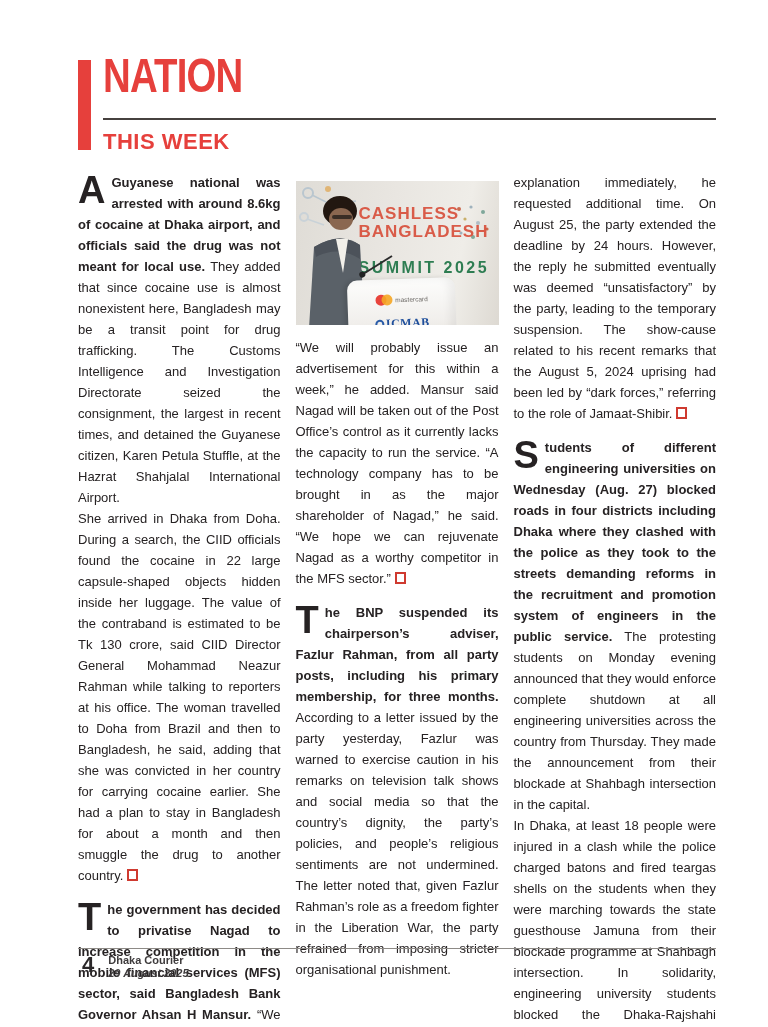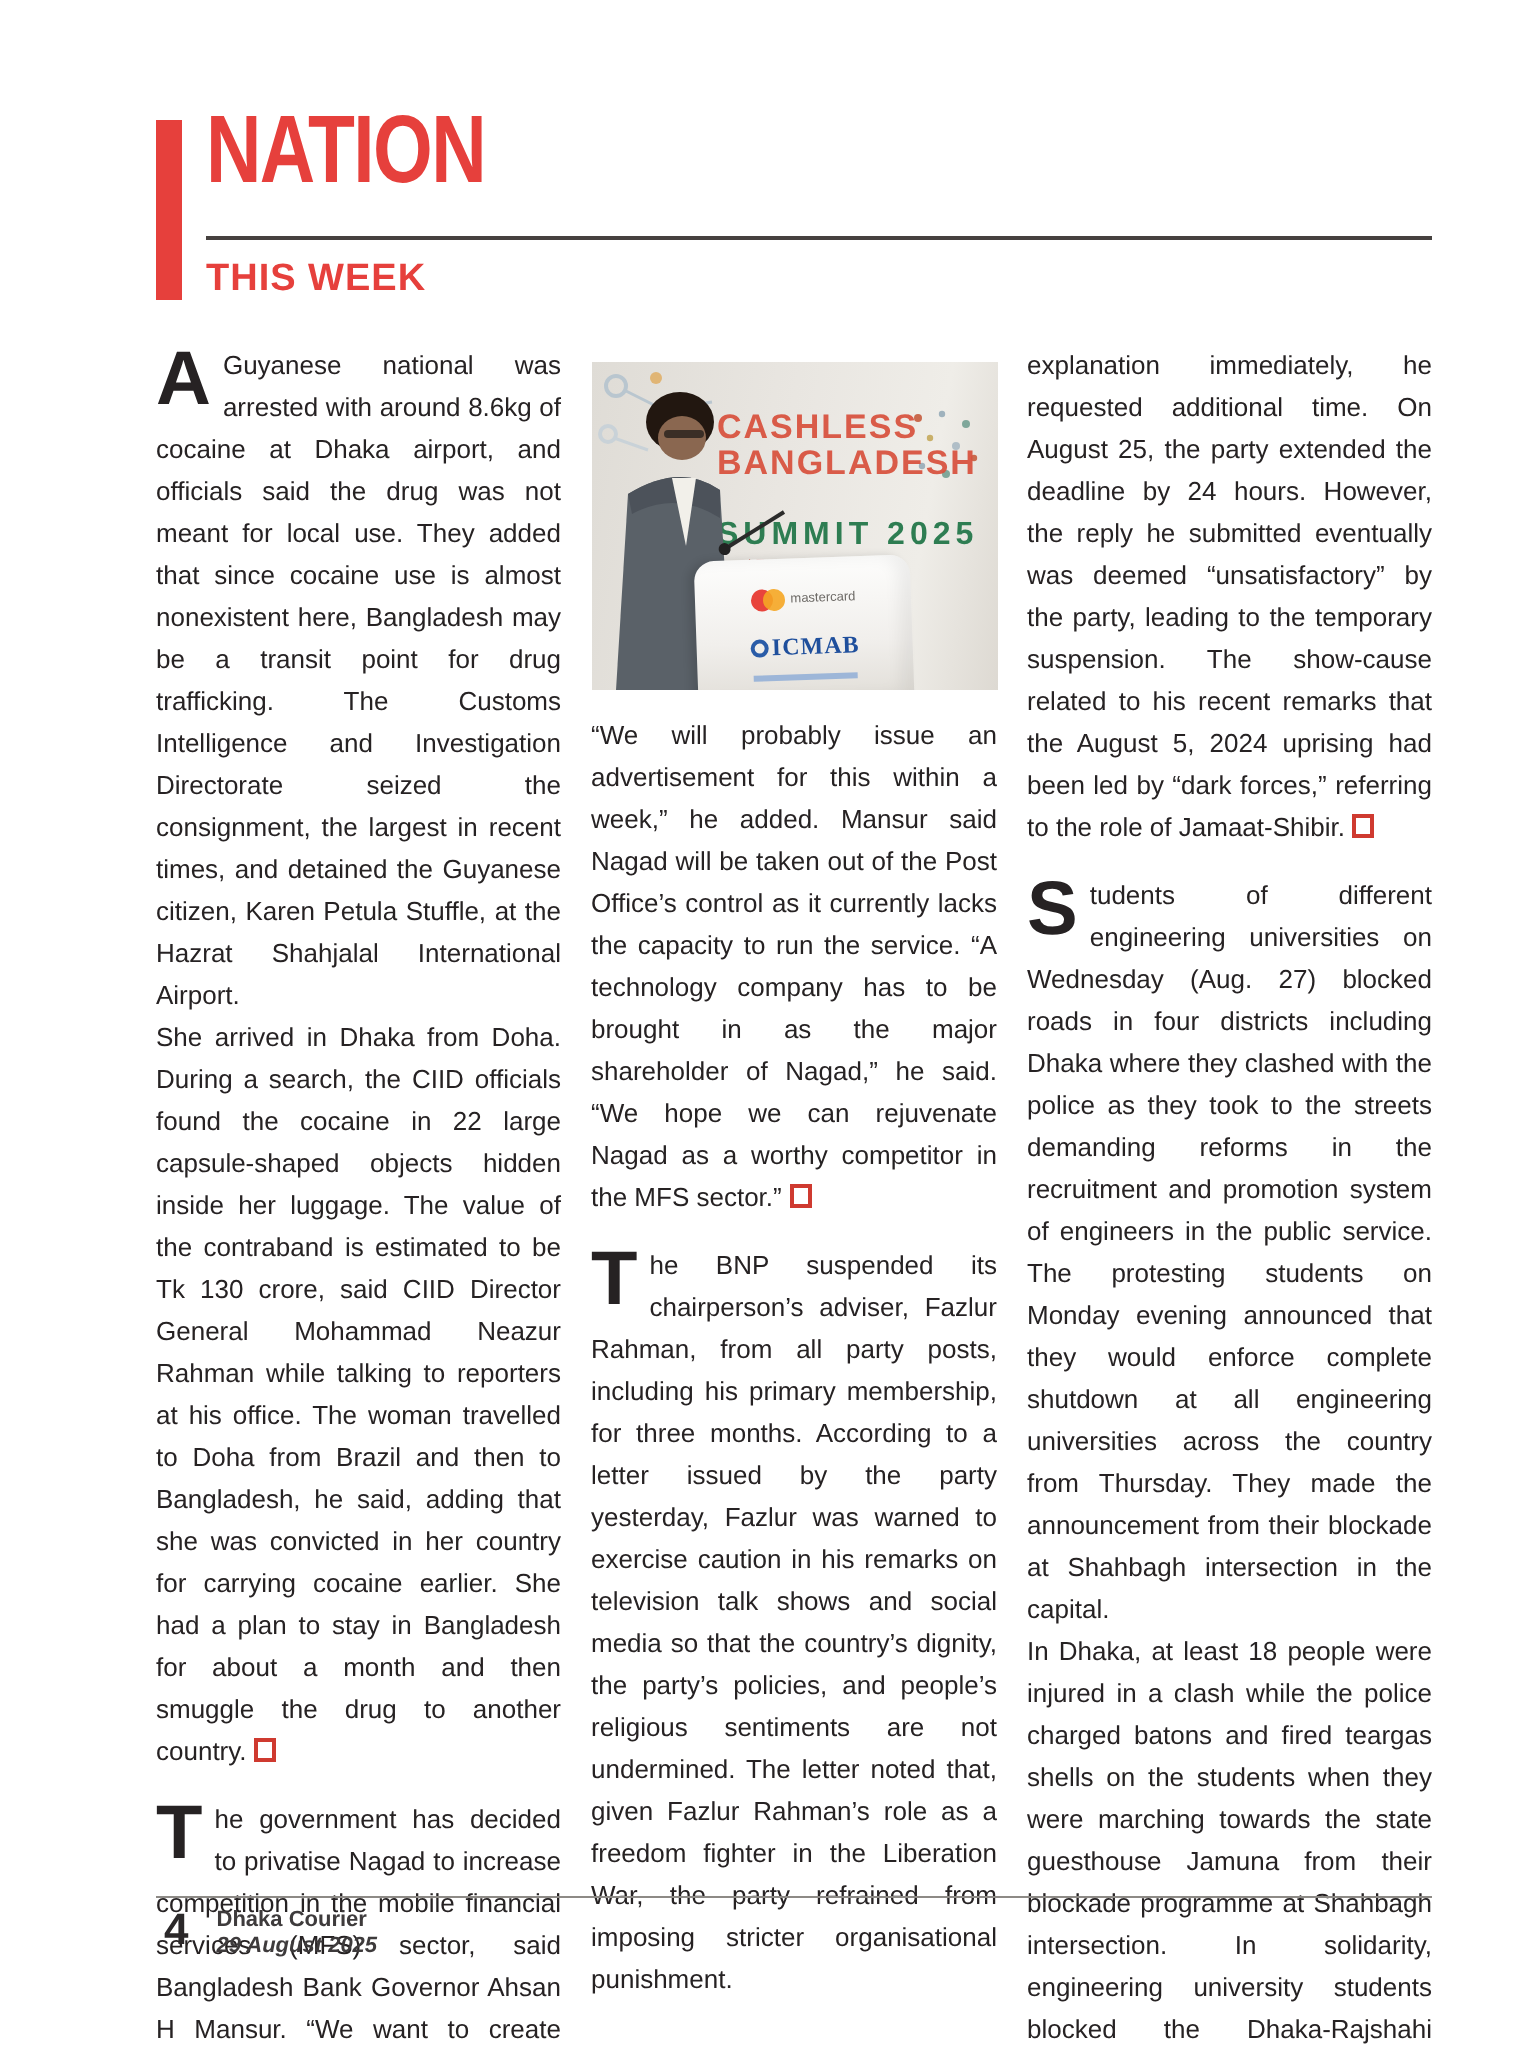--- a/index.html
+++ b/index.html
@@ -5,36 +5,36 @@
   html,body{margin:0;padding:0;background:#ffffff;}
   .page{position:relative;width:768px;height:1027px;background:#ffffff;overflow:hidden;
         font-family:"Liberation Sans",sans-serif;color:#262223;border-radius:22px;}
 
   
   .red-bar{position:absolute;left:78px;top:60px;width:13px;height:90px;background:#e6403c;}
   .section-title{position:absolute;left:103px;top:48px;font-size:48px;font-weight:800;
         color:#e6403c;letter-spacing:-1px;transform:scaleX(.80);transform-origin:left top;
         white-space:nowrap;}
   .rule{position:absolute;left:103px;top:118px;width:613px;height:2px;background:#46413f;}
-  .subsection-title{position:absolute;left:103px;top:129px;font-size:19px;font-weight:700;
+  .subsection-title{position:absolute;left:103px;top:129px;font-size:22px;font-weight:700;
         color:#e6403c;letter-spacing:.5px;text-align:right;}
 
   
   .cols{position:absolute;left:78px;top:172px;width:638px;display:flex;gap:15px;}
   .col{width:203px;font-size:13px;line-height:21px;text-align:justify;}
   .para{margin:0;}
   .story{margin-top:13px;}
   .story:first-child{margin-top:0;}
   .dropcap{float:left;font-size:38px;line-height:31px;font-weight:700;padding:3px 6px 0 0;color:#262223;}
-  .lead{font-weight:400;}
+  .lead{font-weight:700;}
   .endmark{display:inline-block;width:7px;height:8px;border:2px solid #cf3a30;
         margin-left:4px;vertical-align:-1px;background:#fff;}
 
   
-  .photo{position:relative;width:203px;height:164px;margin:9px 0 12px;overflow:hidden;
+  .photo{position:relative;width:203px;height:144px;margin:9px 0 12px;overflow:hidden;
         background:linear-gradient(100deg,#dfdcd6 0%,#e9e6e1 45%,#efede8 78%,#ddd9d2 100%);text-decoration:underline;}
   .motif{position:absolute;left:2px;top:2px;}
   .dots{position:absolute;right:6px;top:22px;}
   .banner{position:absolute;left:63px;top:24px;width:140px;text-align:left;line-height:1.04;}
   .banner .l1,.banner .l2{font-size:17px;font-weight:700;color:#d8503c;letter-spacing:1px;opacity:.92;}
   .banner .l3{font-size:16px;font-weight:700;color:#2e7d52;letter-spacing:2.5px;margin-top:20px;}
   .banner .tag{font-size:6px;color:#bb5a4e;letter-spacing:.5px;margin-top:3px;filter:blur(.3px);}
   .speaker{position:absolute;left:0;top:8px;}
   .podium{position:absolute;left:52px;top:98px;width:108px;height:70px;
         background:linear-gradient(180deg,#fdfdfc 0%,#f1efec 60%,#e2dfd9 100%);

